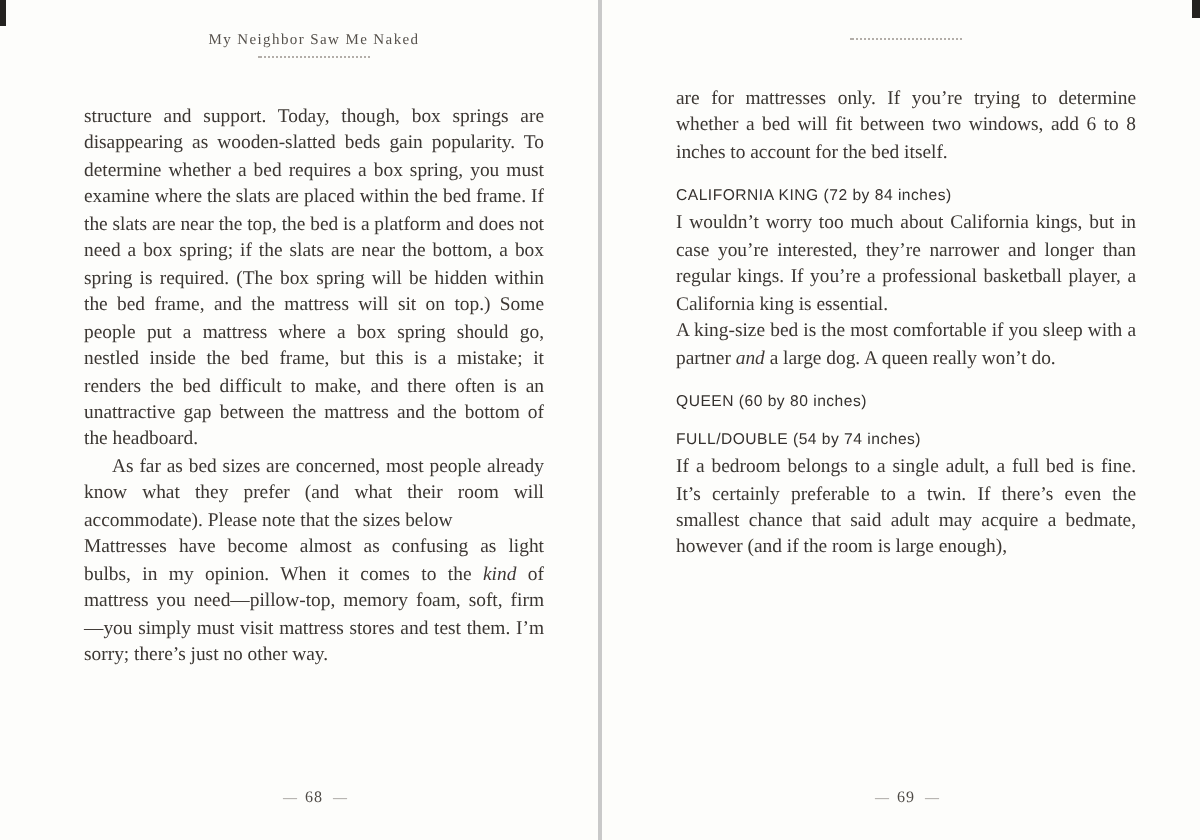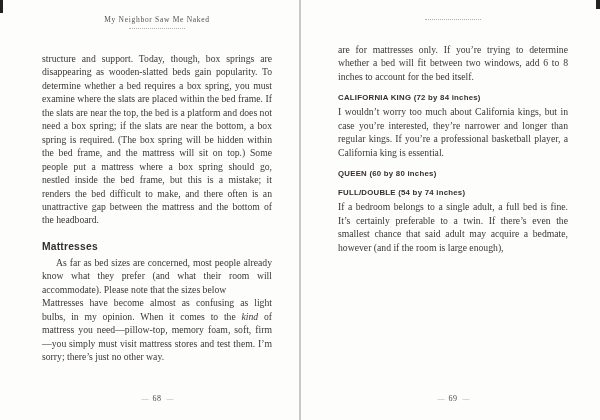--- a/index.html
+++ b/index.html
@@ -66,21 +66,21 @@
   h2.section-heading {
     font-family: "Liberation Sans", sans-serif;
     font-weight: bold;
     font-size: 10.3px;
     margin: 14px 0 4px 0;
     color: #34302d;
     letter-spacing: 0.2px;
   }
   h3.size-heading {
     font-family: "Liberation Sans", sans-serif;
-    font-weight: bold;
+    font-weight: normal;
     font-size: 7.8px;
     margin: 10px 0 3px 0;
     color: #34302d;
     letter-spacing: 0.25px;
     white-space: nowrap;
   }
   .folio {
     position: absolute;
     left: 38px;
     right: 32px;
@@ -106,39 +106,39 @@
   <div class="corner-mark tr"></div>
   <div class="gutter"></div>
 
   <div class="page left">
     <div class="running-head">My Neighbor Saw Me Naked</div>
     <div class="head-rule"></div>
 
     <div class="page-body">
       <p class="body-text">structure and support. Today, though, box springs are disappearing as wooden-slatted beds gain popularity. To determine whether a bed requires a box spring, you must examine where the slats are placed within the bed frame. If the slats are near the top, the bed is a platform and does not need a box spring; if the slats are near the bottom, a box spring is required. (The box spring will be hidden within the bed frame, and the mattress will sit on top.) Some people put a mattress where a box spring should go, nestled inside the bed frame, but this is a mistake; it renders the bed difficult to make, and there often is an unattractive gap between the mattress and the bottom of the headboard.</p>
 
-      <h2 class="section-heading">Mattresses</h2>
 
       <p class="body-text indented">As far as bed sizes are concerned, most people already know what they prefer (and what their room will accommodate). Please note that the sizes below</p>
 
       <p class="body-text"><span>Mattresses have become almost as confusing as light bulbs, in my opinion. When it comes to the </span><span class="italic">kind</span><span> of mattress you need—pillow-top, memory foam, soft, firm—you simply must visit mattress stores and test them. I’m sorry; there’s just no other way.</span></p>
     </div>
 
     <div class="folio"><span class="folio-dash">—</span><span>68</span><span class="folio-dash">—</span></div>
   </div>
 
   <div class="page right">
     <div class="head-rule"></div>
 
     <div class="page-body">
       <p class="body-text">are for mattresses only. If you’re trying to determine whether a bed will fit between two windows, add 6 to 8 inches to account for the bed itself.</p>
 
       <h3 class="size-heading"><span>CALIFORNIA KING</span> <span>(72 by 84 inches)</span></h3>
       <p class="body-text">I wouldn’t worry too much about California kings, but in case you’re interested, they’re narrower and longer than regular kings. If you’re a professional basketball player, a California king is essential.</p>
 
+      <p class="body-text"><span>A king-size bed is the most comfortable if you sleep with a partner </span><span class="italic">and</span><span> a large dog. A queen really won’t do.</span></p>
 
       <h3 class="size-heading"><span>QUEEN</span> <span>(60 by 80 inches)</span></h3>
 
       <h3 class="size-heading"><span>FULL/DOUBLE</span> <span>(54 by 74 inches)</span></h3>
       <p class="body-text">If a bedroom belongs to a single adult, a full bed is fine. It’s certainly preferable to a twin. If there’s even the smallest chance that said adult may acquire a bedmate, however (and if the room is large enough),</p>
     </div>
 
     <div class="folio"><span class="folio-dash">—</span><span>69</span><span class="folio-dash">—</span></div>
   </div>
 

